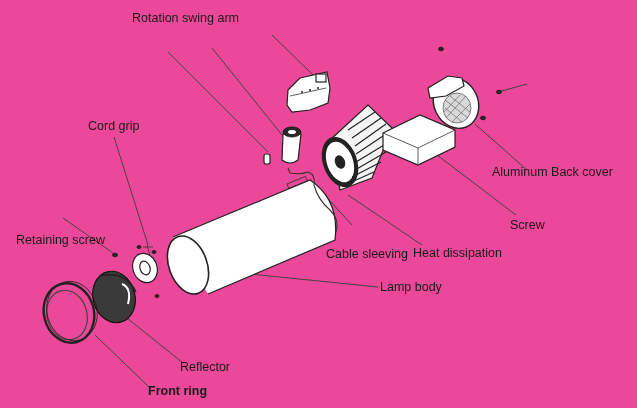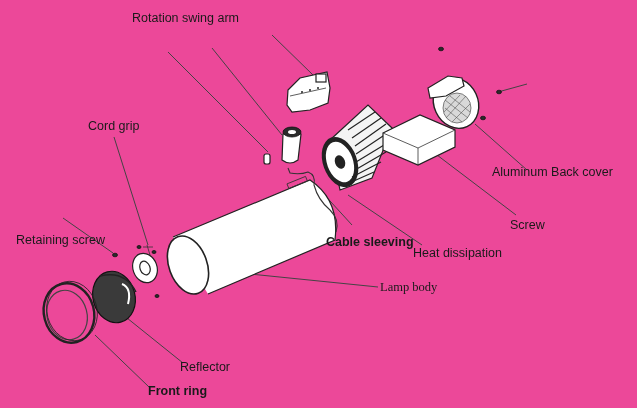--- a/index.html
+++ b/index.html
@@ -122,18 +122,18 @@
       <ellipse cx="67" cy="315" rx="20" ry="25" fill="none" stroke="#444" stroke-width="1.2" transform="rotate(-15 67 315)"></ellipse>
       <ellipse cx="72" cy="311" rx="25" ry="30" fill="none" stroke="#222" stroke-width="0.8" transform="rotate(-15 72 311)"></ellipse>
     </g>
   </svg>
 
   <div class="lbl" style="left:132px;top:12px;">Rotation swing arm</div>
   <div class="lbl" style="left:88px;top:120px;">Cord grip</div>
   <div class="lbl" style="left:492px;top:166px;">Aluminum Back cover</div>
   <div class="lbl" style="left:16px;top:205px;margin-top:29px;">Retaining screw</div>
   <div class="lbl" style="left:510px;top:219px;">Screw</div>
-  <div class="lbl" style="left:326px;top:236px;font-weight:bold;">Cable sleeving</div>
+  <div class="lbl" style="left:326px;top:248px;">Cable sleeving</div>
   <div class="lbl" style="left:413px;top:247px;">Heat dissipation</div>
-  <div class="lbl" style="left:380px;top:281px;font-family:Liberation Serif, serif;">Lamp body</div>
+  <div class="lbl" style="left:380px;top:281px;">Lamp body</div>
   <div class="lbl" style="left:180px;top:361px;">Reflector</div>
   <div class="lbl" style="left:148px;top:385px;font-weight:bold;">Front ring</div>
 </div>
 
 </body></html>

